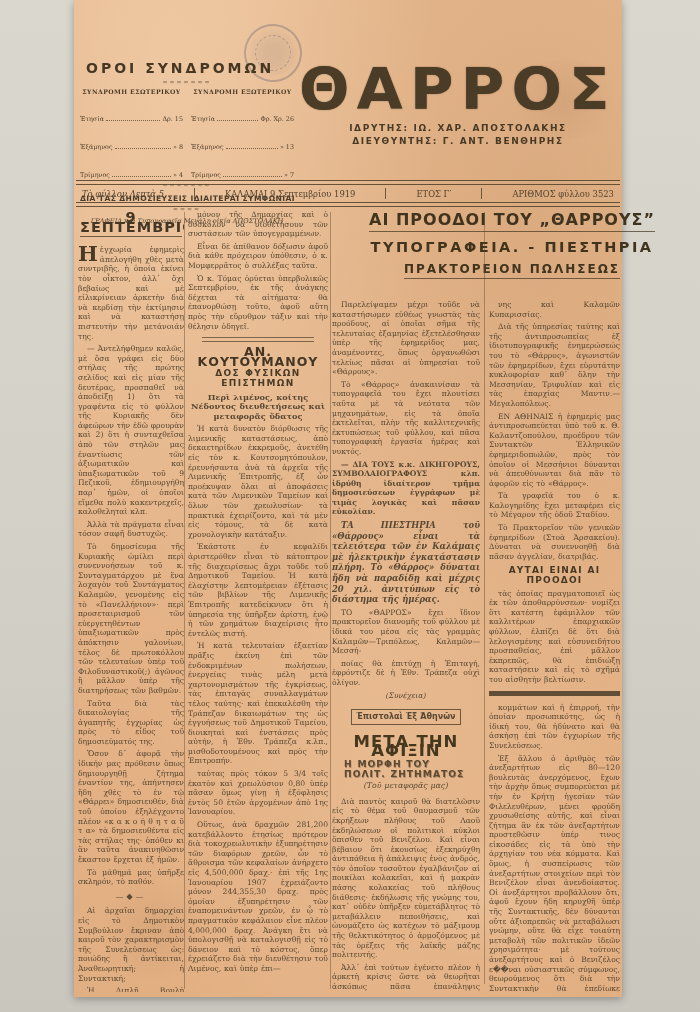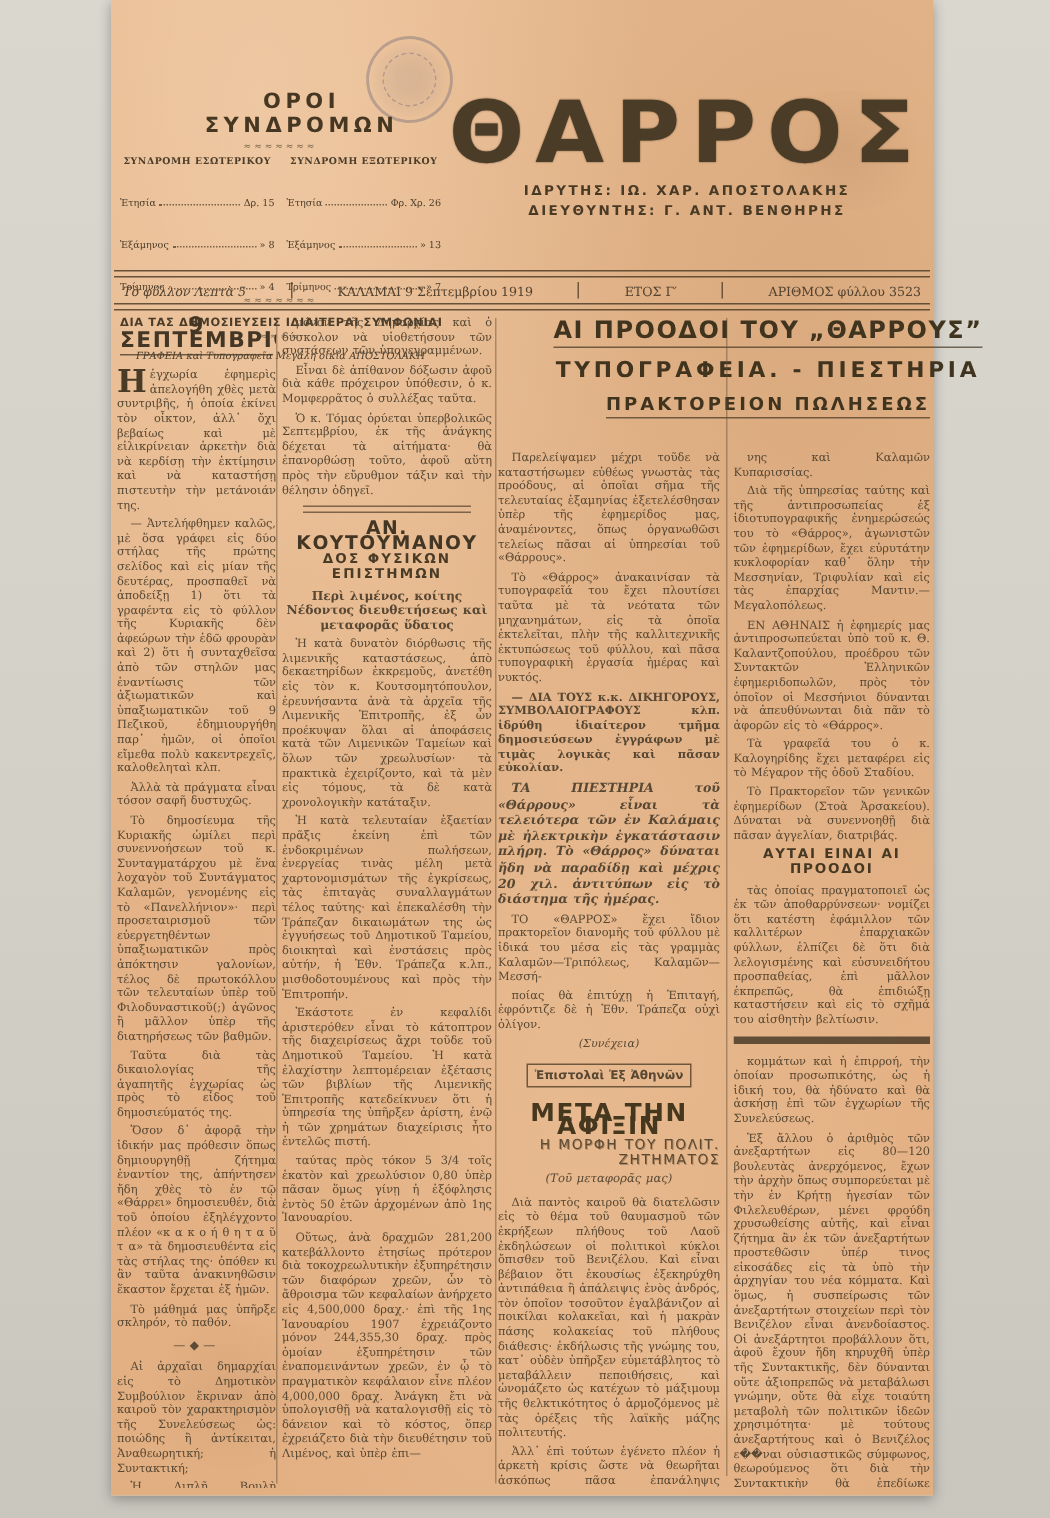--- a/index.html
+++ b/index.html
@@ -22,21 +22,21 @@
   
   .stamp{position:absolute;left:170px;top:24px;width:54px;height:54px;border-radius:50%;
     border:2px solid rgba(70,75,110,.30);transform:rotate(-16deg);
     background:radial-gradient(circle,rgba(70,75,110,.10) 20%,rgba(70,75,110,.04) 55%,transparent 70%);}
   .stamp .inner{position:absolute;left:9px;top:9px;right:9px;bottom:9px;border-radius:50%;
     border:1px dashed rgba(70,75,110,.30);}
 
   
   .subs{position:absolute;left:6px;top:60px;width:214px;color:#4c3d2a;}
   .subs-title{font-family:"DejaVu Sans",sans-serif;font-weight:bold;font-size:14px;
-    letter-spacing:3px;margin-left:28px;color:#463723;text-align:center;}
+    letter-spacing:3px;margin-left:6px;color:#463723;}
   .sq{text-align:center;font-size:6px;letter-spacing:2px;color:#5d4b36;opacity:.8;margin-top:2px;}
   .subs-cols{display:flex;gap:8px;margin-top:3px;}
   .subs-col{flex:1;}
   .subs-head{font-size:6.2px;font-weight:bold;text-align:center;letter-spacing:.4px;white-space:nowrap;}
   .subs-row{display:flex;align-items:flex-end;gap:2px;font-size:6.4px;margin-top:20px;}
   .subs-row .dots{flex:1;border-bottom:1px dotted rgba(85,65,42,.75);margin-bottom:2px;}
   .subs-note1{font-family:"DejaVu Sans",sans-serif;font-weight:bold;font-size:7.6px;
     letter-spacing:.4px;text-align:center;margin-top:6px;white-space:nowrap;}
   .subs-note2{font-size:6.6px;text-align:center;margin-top:5px;font-style:italic;}
 
@@ -95,22 +95,22 @@
   .subcol p{margin:0 0 3px;text-indent:9px;}
   .c3{width:148px;} .c4{width:131px;}
   .vr3{position:absolute;left:152px;top:2px;bottom:8px;width:1px;background:rgba(95,75,50,.45);}
   .p-boldlead{font-weight:bold;}
   .p-press{font-weight:bold;font-style:italic;font-size:8.4px;line-height:10.6px;}
 
   .box-label{border:1px solid rgba(80,62,40,.8);padding:2px 4px;text-align:center;font-size:8px;
     width:100px;margin:9px auto 12px;font-family:"DejaVu Sans",sans-serif;font-weight:bold;}
   .t2{font-family:"DejaVu Sans",sans-serif;font-weight:bold;font-size:16.5px;letter-spacing:1px;
     text-align:center;color:#46381f;margin:1px 0 3px;}
-  .t2sub{font-family:"DejaVu Sans",sans-serif;font-weight:normal;font-size:9.2px;letter-spacing:1px;
-    text-align:right;color:#5c4a33;text-shadow:.6px .6px 0 rgba(60,42,22,.35);margin:0 0 3px;}
+  .t2sub{font-family:"DejaVu Sans",sans-serif;font-weight:bold;font-size:9.2px;letter-spacing:1px;
+    text-align:left;color:#5c4a33;text-shadow:.6px .6px 0 rgba(60,42,22,.35);margin:0 12px 3px;}
   .byline{text-align:center;font-style:italic;font-size:7.8px;margin:2px 0 6px;}
 
   .h-autai{font-family:"DejaVu Sans",sans-serif;font-weight:bold;font-size:9px;letter-spacing:1.2px;
     text-align:center;margin:5px 0 3px;color:#463823;}
   .thick-rule{height:5px;background:#413322;opacity:.8;margin:6px 0 7px;}
 </style>
 </head>
 <body>
 
 <div class="canvas">
@@ -211,22 +211,22 @@
 
     <section class="col col2">
       <p>μόνον τῆς Δημαρχίας καὶ ὁ δύσκολον νὰ υἱοθετήσουν τῶν συστάσεων τῶν ὑπογεγραμμένων.</p>
       <p>Εἶναι δὲ ἀπίθανον δόξωσιν ἀφοῦ διὰ κάθε πρόχειρον ὑπόθεσιν, ὁ κ. Μομφερρᾶτος ὁ συλλέξας ταῦτα.</p>
       <p>Ὁ κ. Τόμας ὀρύεται ὑπερβολικῶς Σεπτεμβρίου, ἐκ τῆς ἀνάγκης δέχεται τὰ αἰτήματα· θὰ ἐπανορθώσῃ τοῦτο, ἀφοῦ αὕτη πρὸς τὴν εὔρυθμον τάξιν καὶ τὴν θέλησιν ὁδηγεῖ.</p>
       <div class="rule-double"></div>
       <div class="k-author">ΑΝ. ΚΟΥΤΟΥΜΑΝΟΥ</div>
       <div class="k-author-title">ΔΟΣ ΦΥΣΙΚΩΝ ΕΠΙΣΤΗΜΩΝ</div>
       <p class="k-sub">Περὶ λιμένος, κοίτης Νέδοντος διευθετήσεως καὶ μεταφορᾶς ὕδατος</p>
       <p>Ἡ κατὰ δυνατὸν διόρθωσις τῆς λιμενικῆς καταστάσεως, ἀπὸ δεκαετηρίδων ἐκκρεμοῦς, ἀνετέθη εἰς τὸν κ. Κουτσομητόπουλον, ἐρευνήσαντα ἀνὰ τὰ ἀρχεῖα τῆς Λιμενικῆς Ἐπιτροπῆς, ἐξ ὧν προέκυψαν ὅλαι αἱ ἀποφάσεις κατὰ τῶν Λιμενικῶν Ταμείων καὶ ὅλων τῶν χρεωλυσίων· τὰ πρακτικὰ ἐχειρίζοντο, καὶ τὰ μὲν εἰς τόμους, τὰ δὲ κατὰ χρονολογικὴν κατάταξιν.</p>
+      <p>Ἑκάστοτε ἐν κεφαλίδι ἀριστερόθεν εἶναι τὸ κάτοπτρον τῆς διαχειρίσεως ἄχρι τοῦδε τοῦ Δημοτικοῦ Ταμείου. Ἡ κατὰ ἐλαχίστην λεπτομέρειαν ἐξέτασις τῶν βιβλίων τῆς Λιμενικῆς Ἐπιτροπῆς κατεδείκνυεν ὅτι ἡ ὑπηρεσία της ὑπῆρξεν ἀρίστη, ἐνῷ ἡ τῶν χρημάτων διαχείρισις ἦτο ἐντελῶς πιστή.</p>
       <p>Ἡ κατὰ τελευταίαν ἑξαετίαν πρᾶξις ἐκείνη ἐπὶ τῶν ἐνδοκριμένων πωλήσεων, ἐνεργείας τινὰς μέλη μετὰ χαρτονομισμάτων τῆς ἐγκρίσεως, τὰς ἐπιταγὰς συναλλαγμάτων τέλος ταύτης· καὶ ἐπεκαλέσθη τὴν Τράπεζαν δικαιωμάτων της ὡς ἐγγυήσεως τοῦ Δημοτικοῦ Ταμείου, διοικηταὶ καὶ ἐνστάσεις πρὸς αὐτήν, ἡ Ἐθν. Τράπεζα κ.λπ., μισθοδοτουμένους καὶ πρὸς τὴν Ἐπιτροπήν.</p>
-      <p>Ἑκάστοτε ἐν κεφαλίδι ἀριστερόθεν εἶναι τὸ κάτοπτρον τῆς διαχειρίσεως ἄχρι τοῦδε τοῦ Δημοτικοῦ Ταμείου. Ἡ κατὰ ἐλαχίστην λεπτομέρειαν ἐξέτασις τῶν βιβλίων τῆς Λιμενικῆς Ἐπιτροπῆς κατεδείκνυεν ὅτι ἡ ὑπηρεσία της ὑπῆρξεν ἀρίστη, ἐνῷ ἡ τῶν χρημάτων διαχείρισις ἦτο ἐντελῶς πιστή.</p>
       <p>ταύτας πρὸς τόκον 5 3/4 τοῖς ἑκατὸν καὶ χρεωλύσιον 0,80 ὑπὲρ πᾶσαν ὅμως γίνῃ ἡ ἐξόφλησις ἐντὸς 50 ἐτῶν ἀρχομένων ἀπὸ 1ης Ἰανουαρίου.</p>
       <p>Οὕτως, ἀνὰ δραχμῶν 281,200 κατεβάλλοντο ἐτησίως πρότερον διὰ τοκοχρεωλυτικὴν ἐξυπηρέτησιν τῶν διαφόρων χρεῶν, ὧν τὸ ἄθροισμα τῶν κεφαλαίων ἀνήρχετο εἰς 4,500,000 δραχ.· ἐπὶ τῆς 1ης Ἰανουαρίου 1907 ἐχρειάζοντο μόνον 244,355,30 δραχ. πρὸς ὁμοίαν ἐξυπηρέτησιν τῶν ἐναπομεινάντων χρεῶν, ἐν ᾧ τὸ πραγματικὸν κεφάλαιον εἶνε πλέον 4,000,000 δραχ. Ἀνάγκη ἔτι νὰ ὑπολογισθῇ νὰ καταλογισθῇ εἰς τὸ δάνειον καὶ τὸ κόστος, ὅπερ ἐχρειάζετο διὰ τὴν διευθέτησιν τοῦ Λιμένος, καὶ ὑπὲρ ἐπι—</p>
     </section>
 
     <section class="right-region">
       <div class="r-head">
         <div class="rh1"><span>ΑΙ ΠΡΟΟΔΟΙ ΤΟΥ „ΘΑΡΡΟΥΣ”</span></div>
         <div class="rh2">ΤΥΠΟΓΡΑΦΕΙΑ. - ΠΙΕΣΤΗΡΙΑ</div>
         <div class="rh3"><span>ΠΡΑΚΤΟΡΕΙΟΝ ΠΩΛΗΣΕΩΣ</span></div>
       </div>

